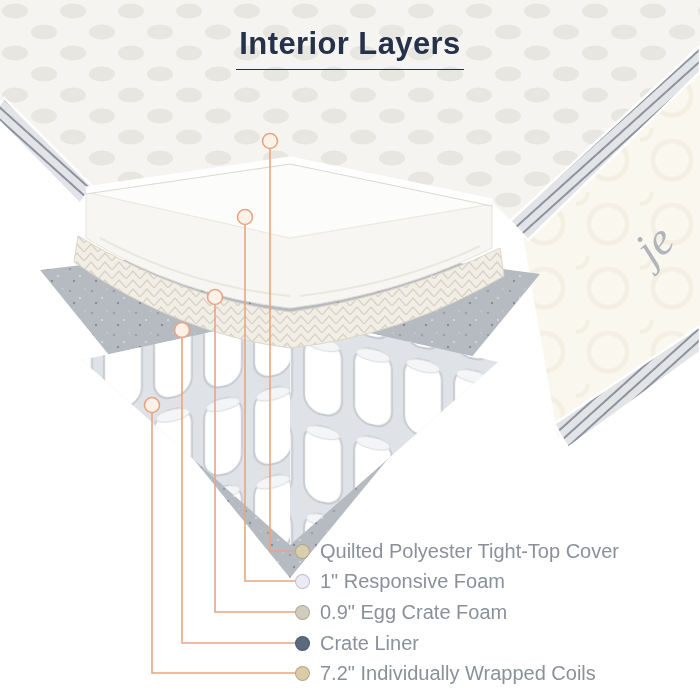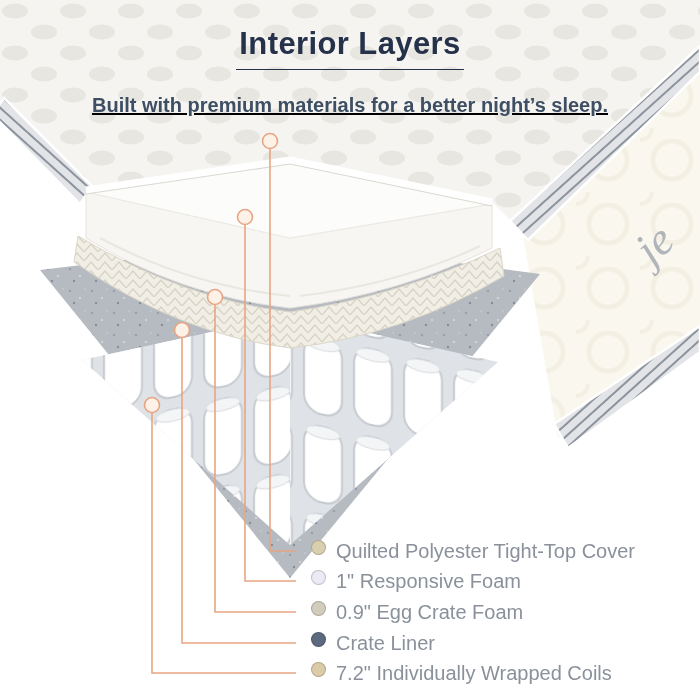--- a/index.html
+++ b/index.html
@@ -1,24 +1,24 @@
 <!DOCTYPE html>
 <html><head>
 <meta charset="utf-8">
 <style>
   html,body{margin:0;padding:0;background:#ffffff;}
   .canvas{position:relative;width:700px;height:700px;background:#ffffff;overflow:hidden;
           font-family:"Liberation Sans", sans-serif;}
   .scene{position:absolute;left:0;top:0;}
-  .header{position:absolute;top:26px;left:0;right:0;text-align:center;z-index:3;text-decoration:underline;}
+  .header{position:absolute;top:26px;left:0;right:0;text-align:center;z-index:3;}
   .header h1{display:inline-block;margin:0;font-size:31px;font-weight:600;letter-spacing:.4px;
              padding:0 3px 7px 3px;border-bottom:1.5px solid #25324a;}
   .header p{margin:24px 0 0 0;font-size:20px;font-weight:700;}
   .legend{position:absolute;left:295px;top:0;width:405px;z-index:4;}
-  .legend-row{position:absolute;left:16px;height:22px;display:flex;}
+  .legend-row{position:absolute;left:0;height:22px;display:flex;align-items:center;}
   .dot{width:15px;height:15px;border-radius:50%;border:1px solid rgba(0,0,0,.18);
        box-sizing:border-box;flex:0 0 auto;}
   .legend-label{margin-left:10px;font-size:20px;line-height:22px;white-space:nowrap;}
 </style>
 </head>
 <body>
 
 <div class="canvas">
 
   <svg class="scene" width="700" height="700" viewBox="0 0 700 700">
@@ -116,21 +116,20 @@
       <circle cx="245" cy="217" r="7.5" fill="#fdf1e8" stroke="#e8a583"></circle>
       <circle cx="215" cy="297" r="7.5" fill="#fdf1e8" stroke="#e8a583"></circle>
       <circle cx="182" cy="330" r="7.5" fill="#fdf1e8" stroke="#e8a583"></circle>
       <circle cx="152" cy="405" r="7.5" fill="#fdf1e8" stroke="#e8a583"></circle>
     </g>
   </svg>
 
   <div class="header">
     <h1 style="color: rgb(37, 50, 74);">Interior Layers</h1>
     <br>
-    <p style="color: rgb(62, 78, 99);">Built with premium materials for a better night’s sleep.</p>
   </div>
 
   <div class="legend">
     <div class="legend-row" style="top:540px">
       <span class="dot" style="background-color: rgb(216, 207, 174);"></span>
       <span class="legend-label" style="color: rgb(138, 145, 155);">Quilted Polyester Tight-Top Cover</span>
     </div>
     <div class="legend-row" style="top:570px">
       <span class="dot" style="background-color: rgb(236, 234, 244);"></span>
       <span class="legend-label" style="color: rgb(138, 145, 155);">1" Responsive Foam</span>

